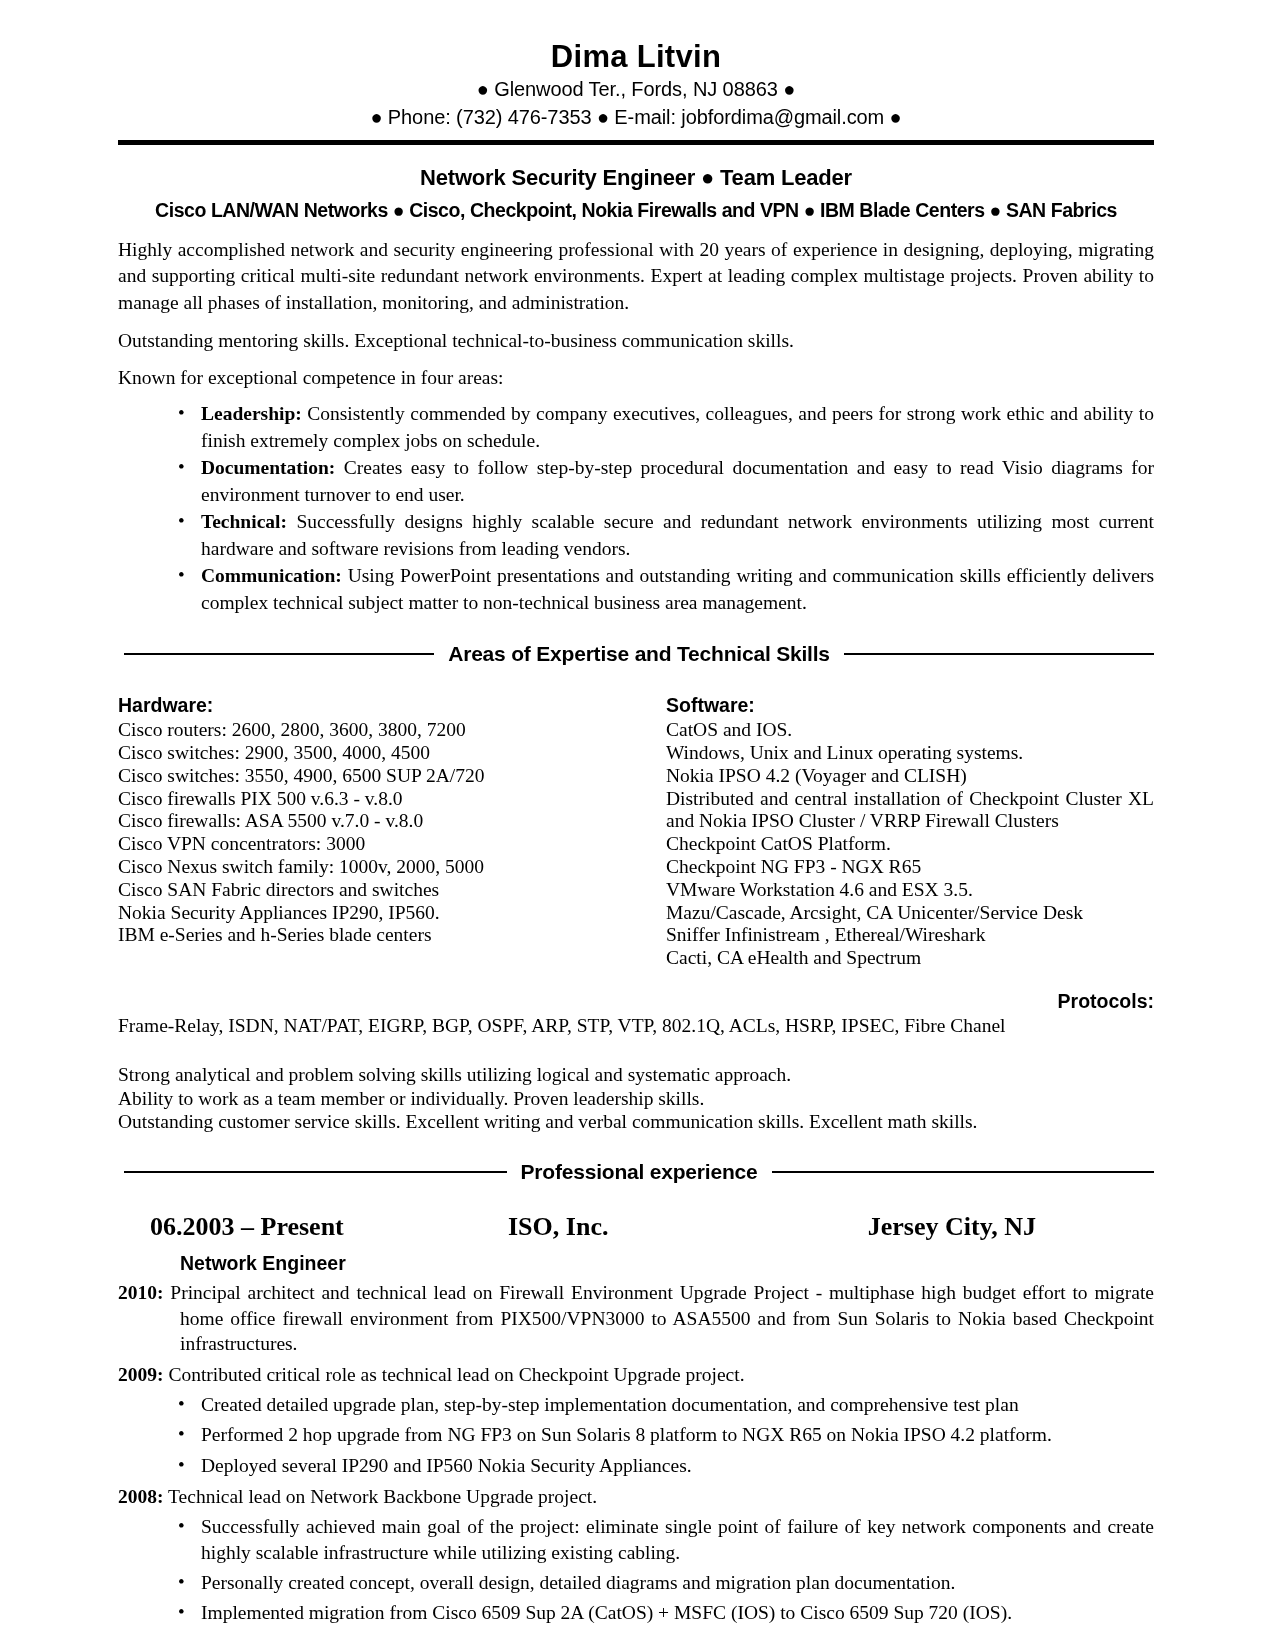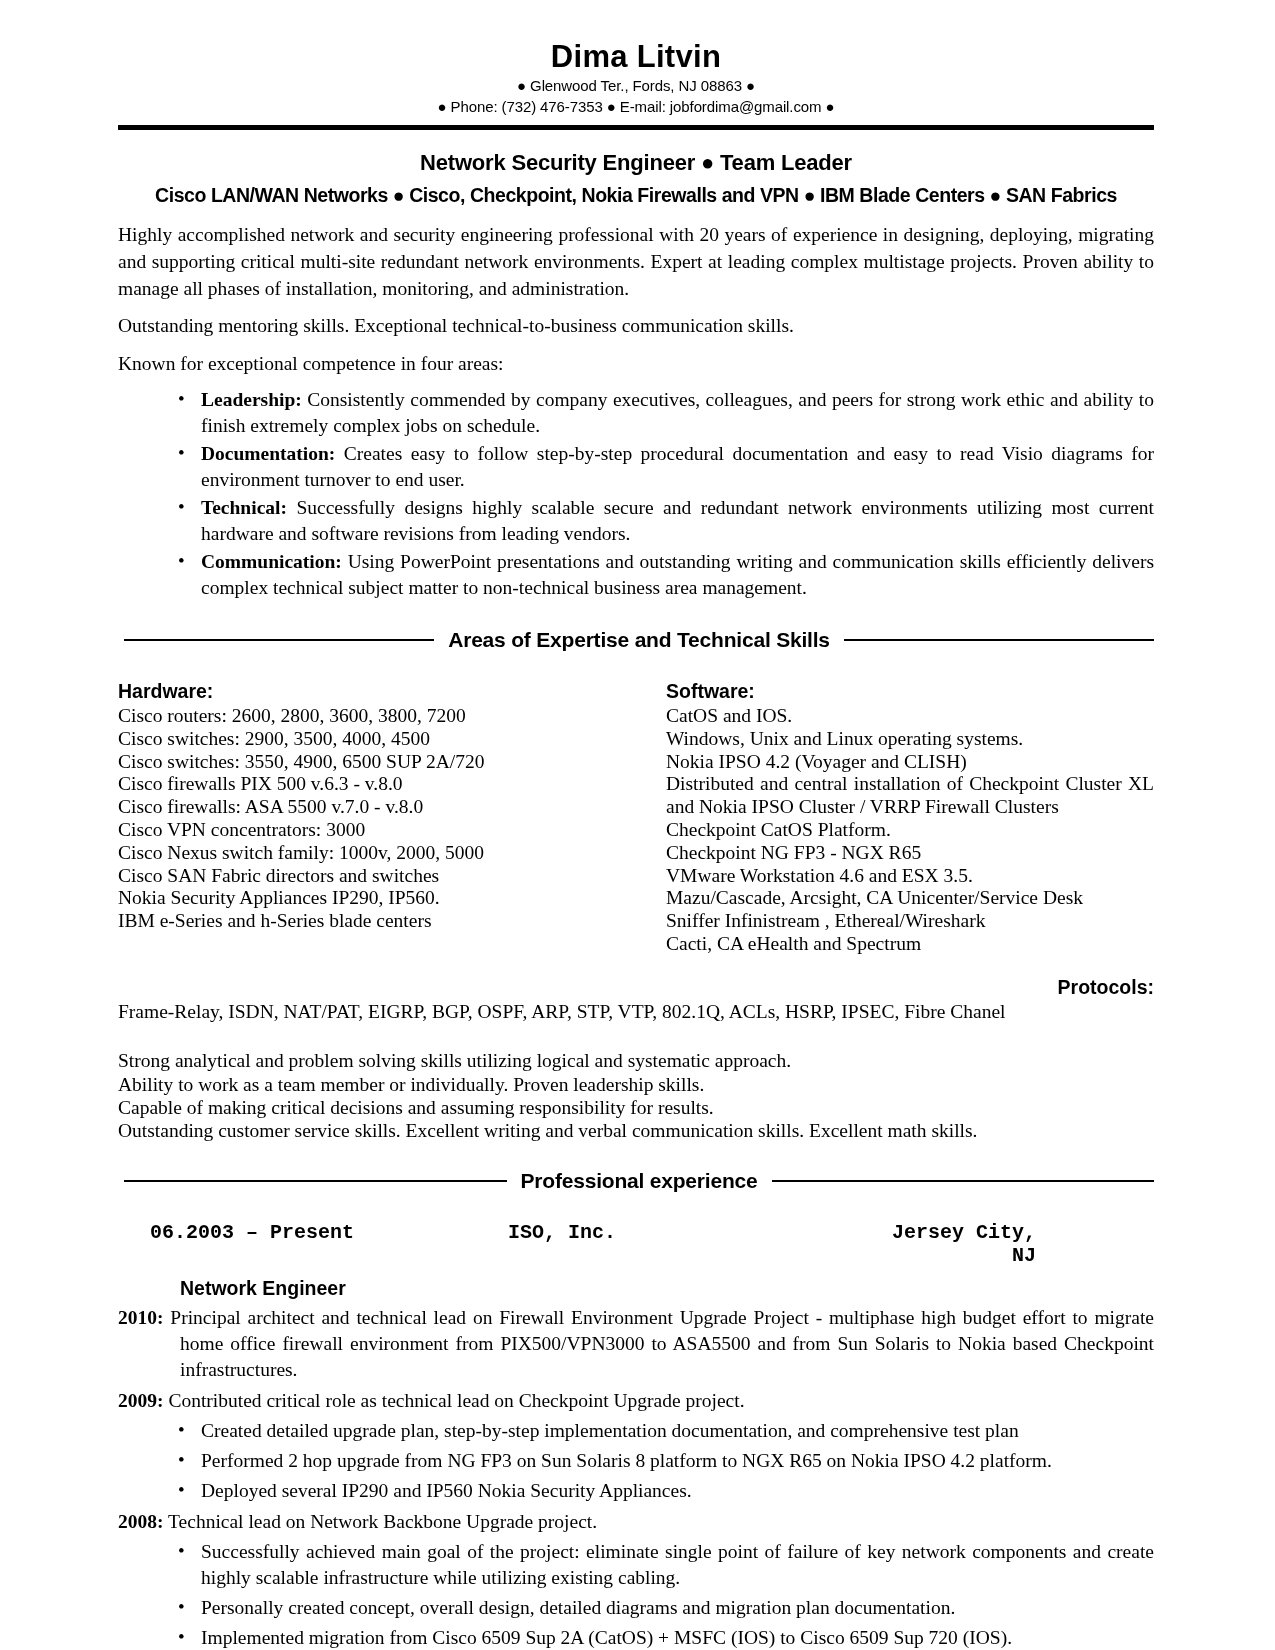--- a/index.html
+++ b/index.html
@@ -30,21 +30,21 @@
     font-family: "Liberation Sans", "DejaVu Sans", sans-serif;
     font-weight: bold;
     font-size: 31px;
     letter-spacing: 0.3px;
     padding-top: 38px;
     line-height: 1.12;
   }
   .contact-line {
     text-align: center;
     font-family: "Liberation Sans", "DejaVu Sans", sans-serif;
-    font-size: 15px;
+    font-size: 20px;
     line-height: 1.42;
     letter-spacing: -0.1px;
   }
   .header-rule {
     height: 5px;
     background: #000000;
     margin-top: 8px;
     width: 1036px;
   }
 
@@ -176,23 +176,23 @@
   }
   .statements .stmt {
     font-size: 19.5px;
     line-height: 1.2;
   }
 
   
   .exp-header {
     display: flex;
     margin-top: 28px;
-    font-family: Liberation Mono, monospace;
-    font-weight: bold;
-    font-size: 20px;
+    font-family: Liberation Serif, serif;
+    font-weight: bold;
+    font-size: 26px;
   }
   .exp-header .dates {
     width: 390px;
     flex: 0 0 390px;
     padding-left: 32px;
     box-sizing: border-box;
   }
   .exp-header .company {
     width: 355px;
     flex: 0 0 355px;
@@ -318,21 +318,20 @@
     </div>
 
     <div>
       <div class="protocols-head">Protocols:</div>
       <div class="protocols-line">Frame-Relay, ISDN, NAT/PAT, EIGRP, BGP, OSPF, ARP, STP, VTP, 802.1Q, ACLs, HSRP, IPSEC, Fibre Chanel</div>
     </div>
 
     <div class="statements">
       <div class="stmt">Strong analytical and problem solving skills utilizing logical and systematic approach.</div>
       <div class="stmt">Ability to work as a team member or individually. Proven leadership skills.</div>
-      <div class="stmt">Capable of making critical decisions and assuming responsibility for results.</div>
       <div class="stmt">Outstanding customer service skills. Excellent writing and verbal communication skills. Excellent math skills.</div>
     </div>
 
     <div class="section">
       <div class="rule left"></div>
       <div class="label">Professional experience</div>
       <div class="rule right"></div>
     </div>
 
     <div>

